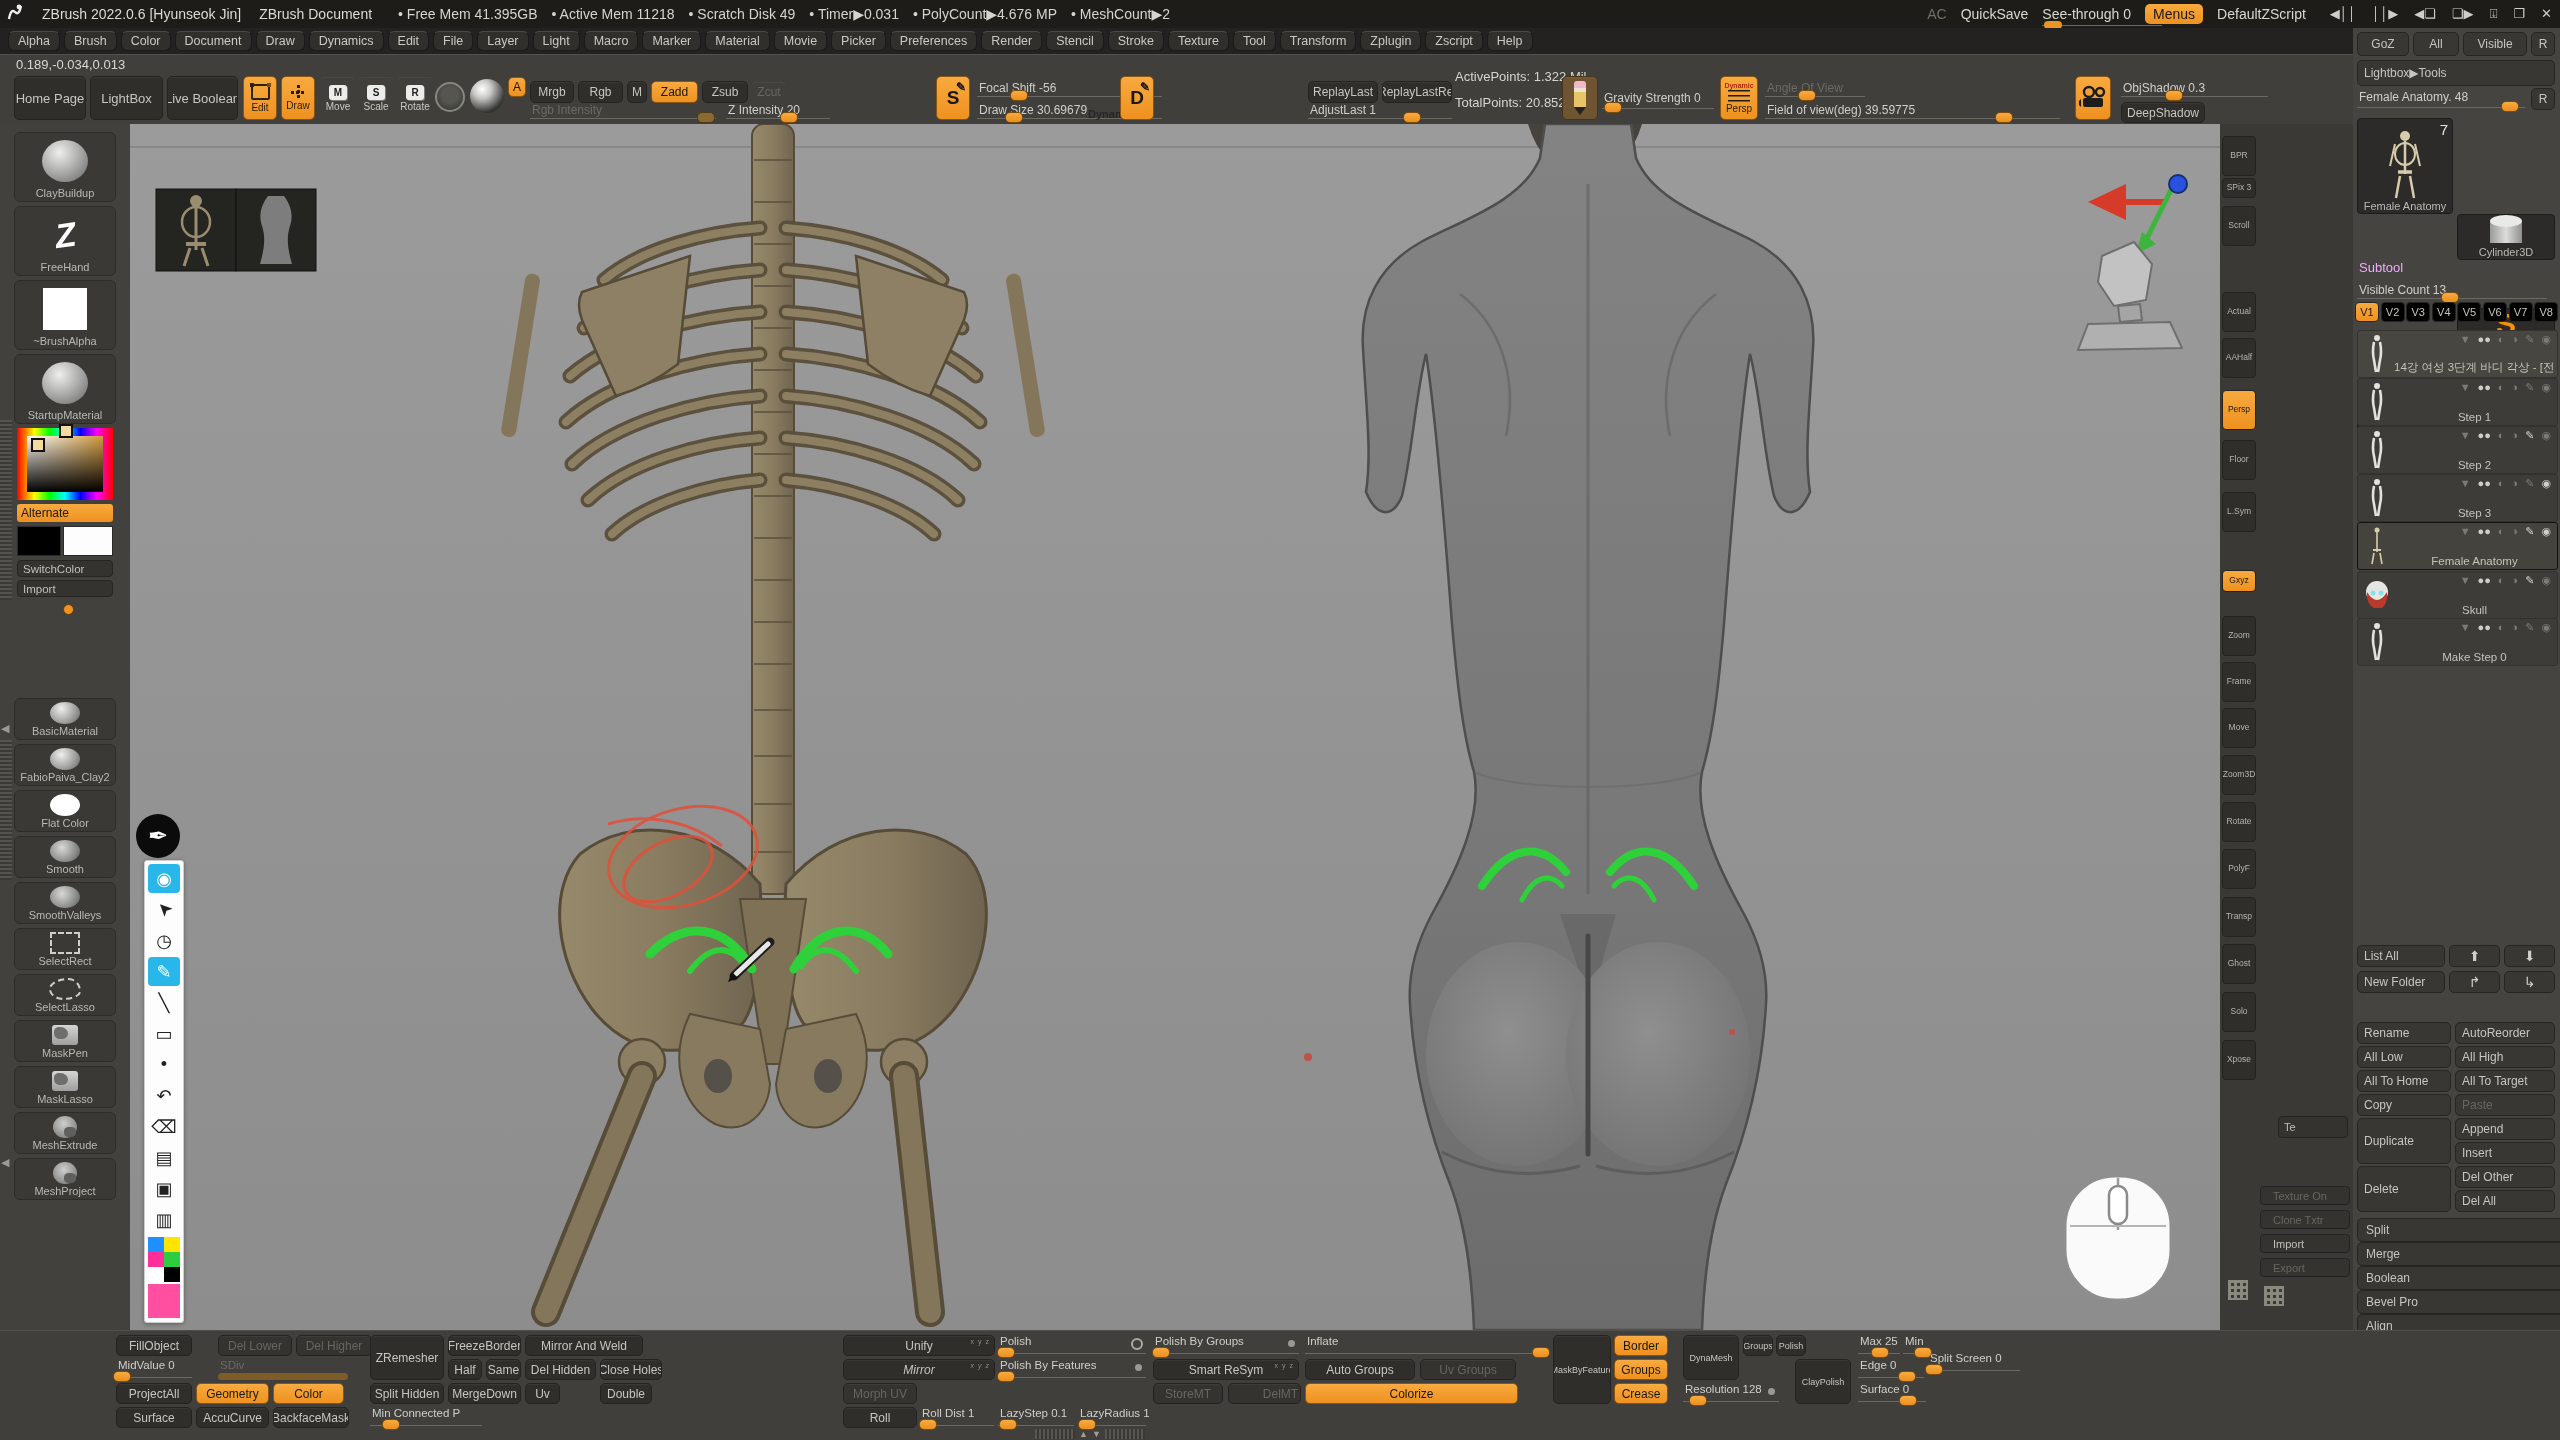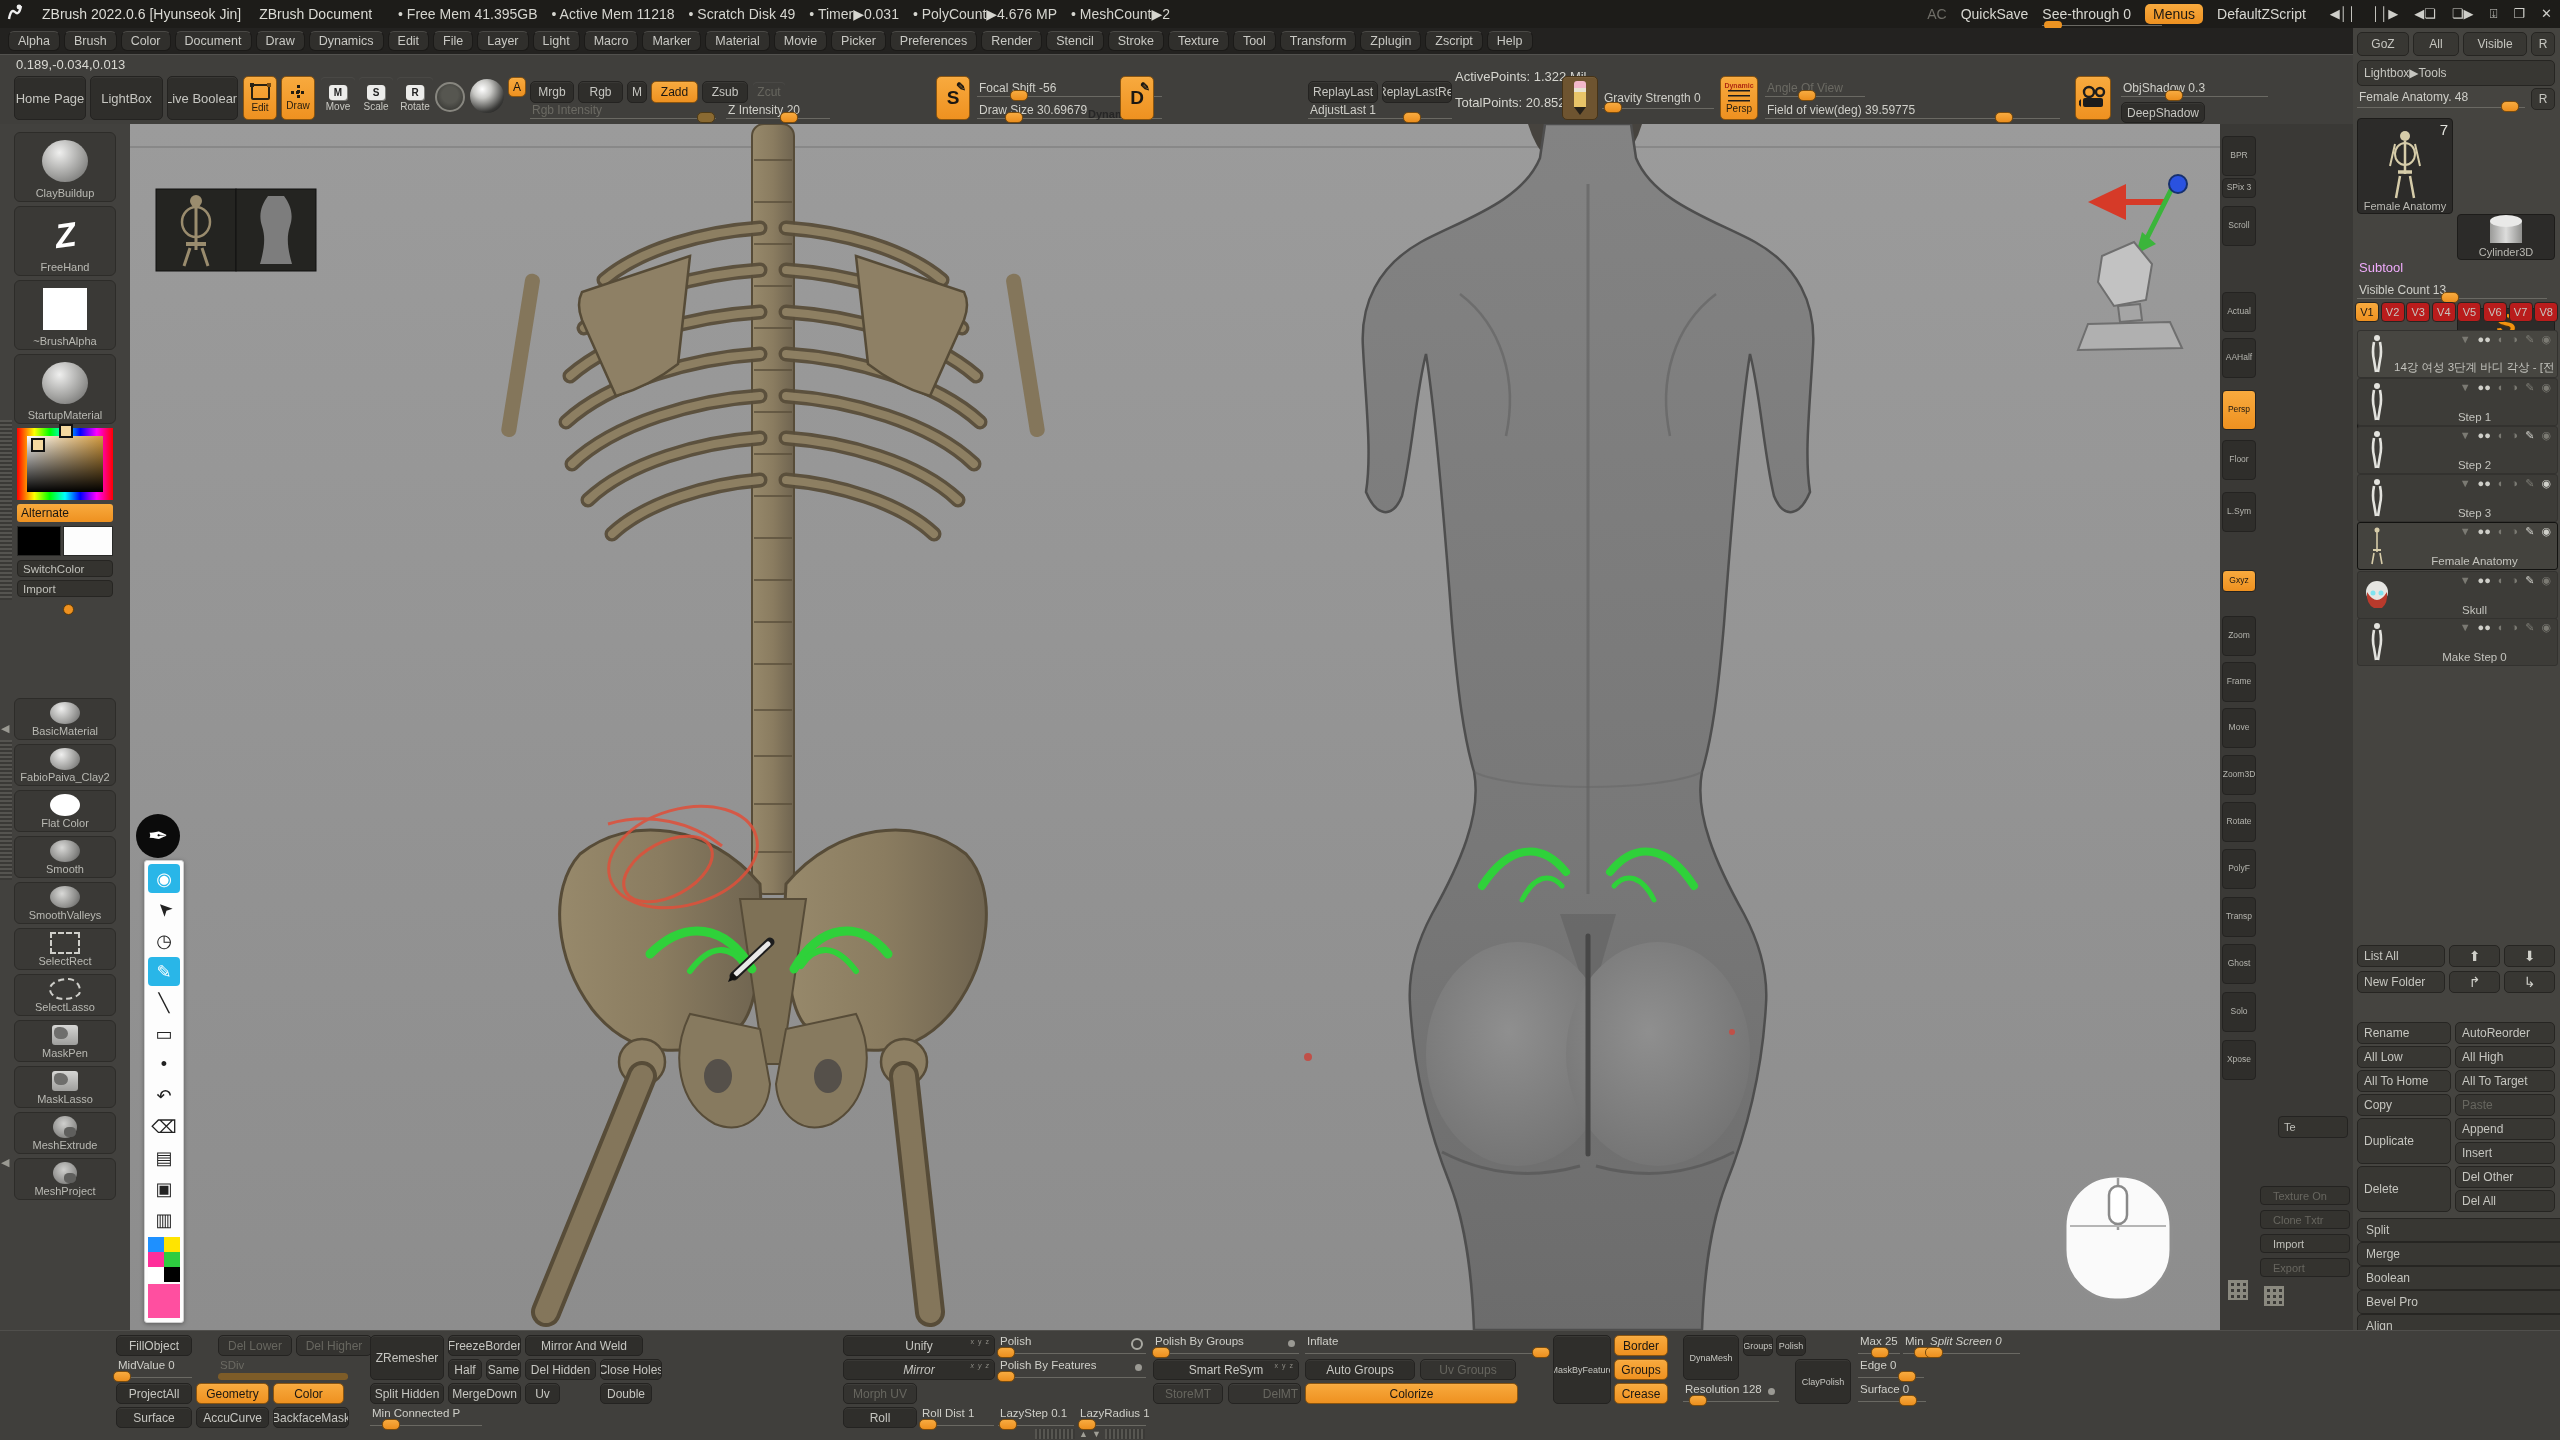--- a/index.html
+++ b/index.html
@@ -157,21 +157,21 @@
   .rpbtn.left{justify-content:flex-start;padding-left:6px;}
   .thumbbox{background:#2c2b29;border:1px solid #1d1c1a;border-radius:4px;color:#b9b8b2;font-size:11px;
     display:flex;flex-direction:column;align-items:center;justify-content:flex-end;overflow:hidden;position:relative;}
   .thumbbox .badge{position:absolute;right:4px;top:2px;font-size:15px;color:#e4e4de;}
   .thumbbox .tlab{margin-bottom:1px;white-space:nowrap;}
   .sbrushS{font-size:30px;font-weight:bold;color:#f2920f;text-shadow:0 1px 2px #5c3404;}
   .cylthumb{width:40px;height:30px;position:relative;margin-bottom:2px;}
   .cylthumb .side{position:absolute;left:4px;top:6px;width:32px;height:22px;background:linear-gradient(90deg,#9a9a98,#dddddc,#8f8f8d);}
   .cylthumb .top{position:absolute;left:4px;top:0;width:32px;height:12px;border-radius:50%;background:#e9e9e8;}
   .subhead{color:#f0abfc;font-size:13px;}
-  .vtab{position:absolute;top:0;height:20px;background:#b91c1c;border:1px solid #262522;border-radius:4px;color:#c6c6c0;
+  .vtab{position:absolute;top:0;height:20px;background:#000000;border:1px solid #262522;border-radius:4px;color:#c6c6c0;
     font-size:11px;display:flex;align-items:center;justify-content:center;box-sizing:border-box;}
   .vtab.on{background:linear-gradient(#f8aa3e,#ee9120);color:#1b1712;}
   .strow{position:absolute;left:4px;width:199px;background:#3d3c38;border:1px solid #33322f;border-radius:3px;overflow:hidden;}
   .strow.sel{background:#474641;}
   .strow.act{border-color:#121210;background:#44433e;}
   .strow .selbar{position:absolute;left:-4px;top:0;bottom:0;width:4px;background:#ee9120;}
   .strow .sthumb{position:absolute;left:4px;top:2px;width:30px;height:42px;display:flex;align-items:center;justify-content:center;}
   .strow .stlab{position:absolute;left:36px;right:2px;bottom:2px;text-align:center;font-size:11.5px;color:#c3c3bd;
     white-space:nowrap;overflow:hidden;}
   .strow .sticons{position:absolute;right:6px;top:2px;display:flex;gap:7px;font-size:11px;color:#7b7a73;}
@@ -1125,21 +1125,21 @@
       <div class="slider" style="left: 1858px; top: 4px; width: 42px; height: 21px;">
         <span class="lab" style="font-size: 11.5px;">Max 25</span>
         <span class="track"></span>
         <span class="pill" style="left: calc(50% - 8px);"></span>
       </div>
       <div class="slider" style="left: 1903px; top: 4px; width: 22px; height: 21px;">
         <span class="lab" style="font-size: 11.5px;">Min</span>
         <span class="track"></span>
         <span class="pill" style="left: calc(85% - 8px);"></span>
       </div>
-      <div class="slider" style="left: 1928px; top: 4px; width: 92px; height: 21px; font-style: italic;">
+      <div class="slider" style="left: 1928px; top: 21px; width: 92px; height: 21px;">
         <span class="lab" style="font-size: 11.5px;">Split Screen 0</span>
         <span class="track"></span>
         <span class="pill" style="left: calc(5% - 8px);"></span>
       </div>
       <div class="slider" style="left: 1858px; top: 28px; width: 66px; height: 21px;">
         <span class="lab" style="font-size: 11.5px;">Edge 0</span>
         <span class="track"></span>
         <span class="pill" style="left: calc(72% - 8px);"></span>
       </div>
       <div class="slider" style="left: 1858px; top: 52px; width: 68px; height: 21px;">

